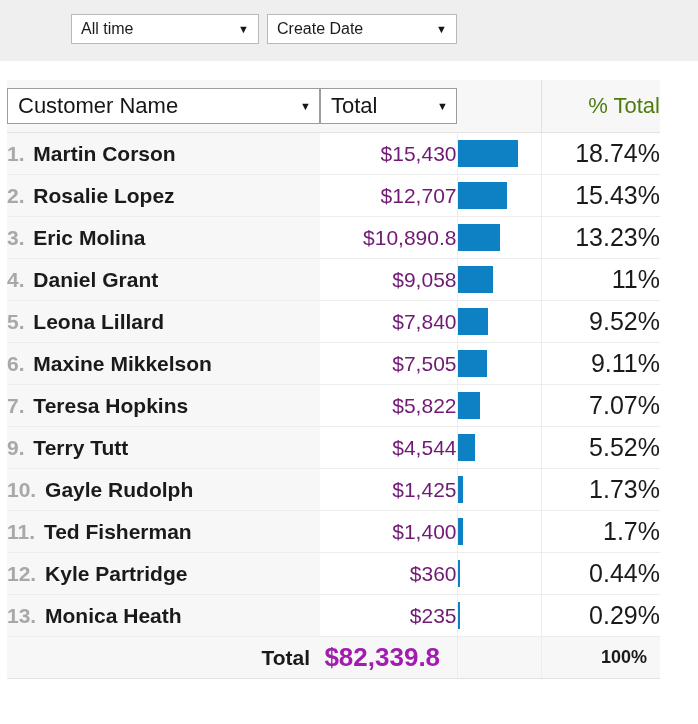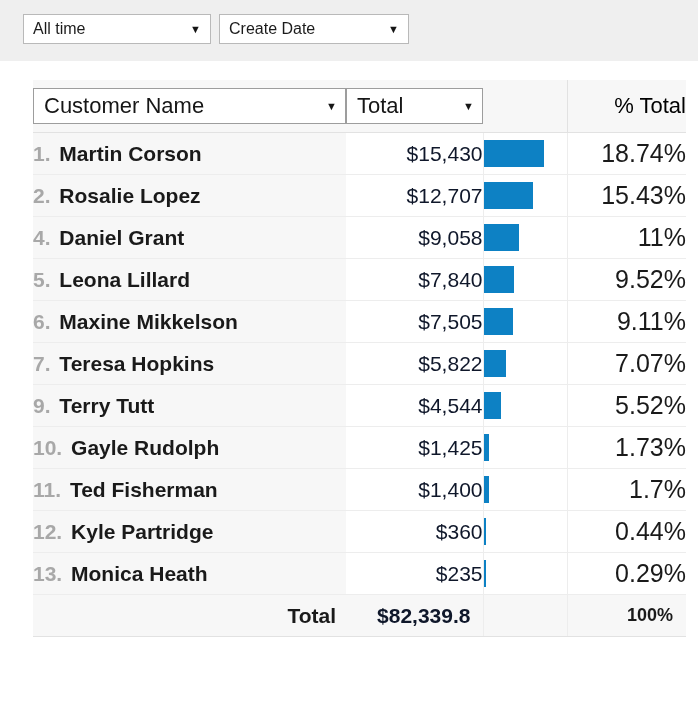--- a/index.html
+++ b/index.html
@@ -31,39 +31,39 @@
     background: #ffffff;
     border: 1px solid #b9b9b9;
     display: flex;
     align-items: center;
     padding: 0 9px;
     font-size: 16px;
     color: #1b1b1b;
     cursor: pointer;
     user-select: none;
   }
-  .select-box.wide { width: 188px; }
+  .select-box.wide { width: 188px; margin-left: 48px; }
   .select-box.narrow { width: 190px; }
   .select-label {
     flex: 1 1 auto;
     white-space: nowrap;
     overflow: hidden;
     line-height: 28px;
   }
   .caret {
     flex: 0 0 auto;
     font-size: 11px;
     line-height: 1;
     color: #141414;
     margin-left: 6px;
   }
 
   
   .table-wrap {
-    padding: 19px 22px 0 33px;
+    padding: 19px 22px 0 7px;
     box-sizing: border-box;
   }
   table.pivot {
     border-collapse: collapse;
     width: 653px;
     table-layout: fixed;
     font-size: 19px;
   }
   table.pivot td, table.pivot th {
     padding: 0;
@@ -112,21 +112,21 @@
     color: #161616;
     margin-left: 6px;
   }
   th.h-bar {
     background: #f7f7f7;
   }
   th.h-pct {
     text-align: right;
     padding-right: 13px;
     font-size: 22px;
-    color: #000000;
+    color: #4d7c0f;
     border-left: 1px solid #e2e2e2;
   }
 
   
   tr.drow td {
     height: 41px;
     vertical-align: middle;
     border-bottom: 1px solid #ededed;
   }
   td.d-name {
@@ -142,21 +142,21 @@
   td.d-name .rank {
     color: #a8a8a8;
     font-weight: bold;
     margin-right: 3px;
   }
   td.d-val {
     background: #ffffff;
     text-align: right;
     padding-right: 12px;
     font-size: 21px;
-    color: #0f172a;
+    color: #701a75;
     white-space: nowrap;
   }
   td.d-bar {
     background: #ffffff;
     border-left: 1px solid #ededed;
     border-right: 1px solid #ededed;
     padding-left: 9px;
   }
   .bar {
     height: 27px;
@@ -180,25 +180,25 @@
     border-bottom: 1px solid #e2e2e2;
   }
   tr.trow td.t-name {
     text-align: right;
     padding-right: 10px;
     font-size: 21px;
     font-weight: bold;
     color: #1a1a1a;
   }
   tr.trow td.t-val {
-    text-align: right;
+    text-align: center;
     padding-right: 12px;
-    font-size: 21px;
-    font-weight: bold;
-    color: #0f172a;
+    font-size: 26px;
+    font-weight: bold;
+    color: #a21caf;
   }
   tr.trow td.t-bar {
     border-left: 1px solid #ededed;
     border-right: 1px solid #ededed;
   }
   tr.trow td.t-pct {
     text-align: right;
     padding-right: 13px;
     font-size: 18px;
     font-weight: bold;
@@ -256,20 +256,28 @@
         </tr>
         <tr class="drow">
           <td class="d-name"><span class="rank">2.</span> <span>Rosalie Lopez</span></td>
           <td class="d-val">$12,707</td>
           <td class="d-bar">
             <div class="bar" style="width: 49.4px; background: rgb(13, 129, 196);"></div>
           </td>
           <td class="d-pct">15.43%</td>
         </tr>
         <tr class="drow">
+          <td class="d-name"><span class="rank">3.</span> <span>Eric Molina</span></td>
+          <td class="d-val">$10,890.8</td>
+          <td class="d-bar">
+            <div class="bar" style="width: 42.4px; background: rgb(13, 129, 196);"></div>
+          </td>
+          <td class="d-pct">13.23%</td>
+        </tr>
+        <tr class="drow">
           <td class="d-name"><span class="rank">4.</span> <span>Daniel Grant</span></td>
           <td class="d-val">$9,058</td>
           <td class="d-bar">
             <div class="bar" style="width: 35.2px; background: rgb(13, 129, 196);"></div>
           </td>
           <td class="d-pct">11%</td>
         </tr>
         <tr class="drow">
           <td class="d-name"><span class="rank">5.</span> <span>Leona Lillard</span></td>
           <td class="d-val">$7,840</td>

